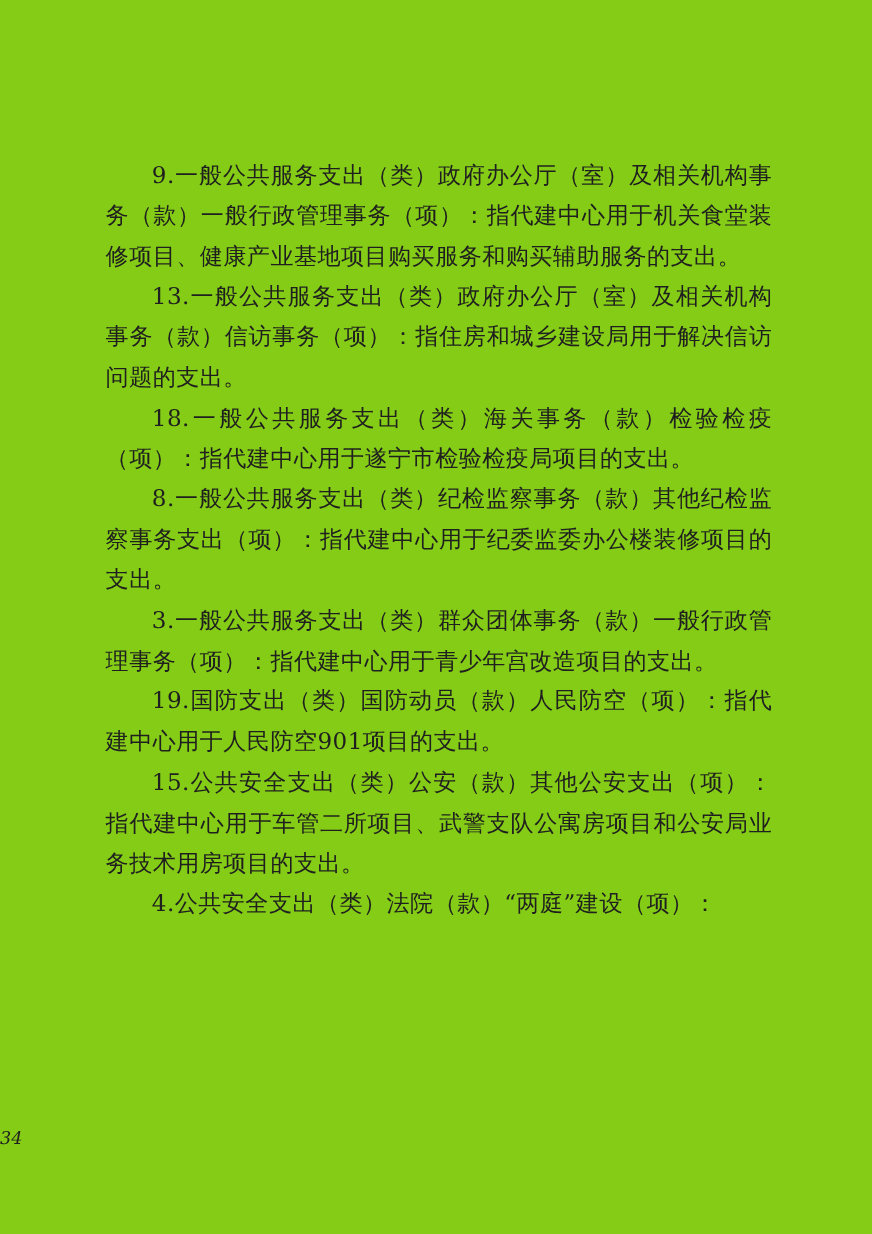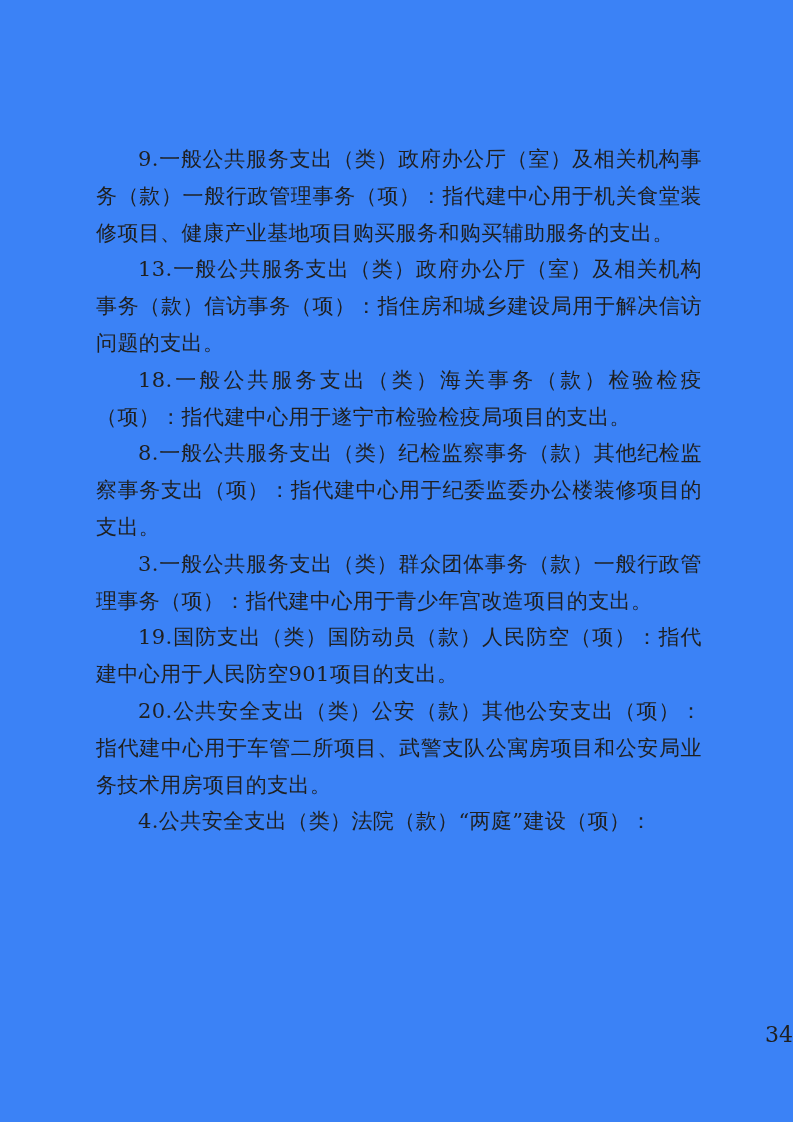--- a/index.html
+++ b/index.html
@@ -4,21 +4,21 @@
 <style>
   html, body {
     margin: 0;
     padding: 0;
     background: #ffffff;
   }
   .page {
     position: relative;
     width: 793px;
     height: 1122px;
-    background: #3b82f6;
+    background: #84cc16;
     overflow: hidden;
     font-family: "DejaVu Serif", "Liberation Serif", serif;
     color: #1f1f1f;
   }
   .body-text {
     position: absolute;
     left: 96px;
     top: 141px;
     width: 606px;
   }
@@ -31,35 +31,36 @@
     text-align: justify;
     text-justify: inter-character;
     text-indent: 2em;
     word-break: break-all;
   }
   .page-number {
     position: absolute;
     left: 0;
     right: 0;
     top: 1021px;
-    text-align: right;
-    font-size: 22px;
+    text-align: left;
+    font-size: 16px;
     line-height: 28px;
     color: #1f1f1f;
+    font-style: italic;
   }
 </style>
 </head>
 <body>
 
 <div class="page">
   <main class="body-text">
     <p>9.一般公共服务支出（类）政府办公厅（室）及相关机构事务（款）一般行政管理事务（项）：指代建中心用于机关食堂装修项目、健康产业基地项目购买服务和购买辅助服务的支出。</p>
     <p>13.一般公共服务支出（类）政府办公厅（室）及相关机构事务（款）信访事务（项）：指住房和城乡建设局用于解决信访问题的支出。</p>
     <p>18.一般公共服务支出（类）海关事务（款）检验检疫（项）：指代建中心用于遂宁市检验检疫局项目的支出。</p>
     <p>8.一般公共服务支出（类）纪检监察事务（款）其他纪检监察事务支出（项）：指代建中心用于纪委监委办公楼装修项目的支出。</p>
     <p>3.一般公共服务支出（类）群众团体事务（款）一般行政管理事务（项）：指代建中心用于青少年宫改造项目的支出。</p>
     <p>19.国防支出（类）国防动员（款）人民防空（项）：指代建中心用于人民防空901项目的支出。</p>
-    <p>20.公共安全支出（类）公安（款）其他公安支出（项）：指代建中心用于车管二所项目、武警支队公寓房项目和公安局业务技术用房项目的支出。</p>
+    <p>15.公共安全支出（类）公安（款）其他公安支出（项）：指代建中心用于车管二所项目、武警支队公寓房项目和公安局业务技术用房项目的支出。</p>
     <p>4.公共安全支出（类）法院（款）“两庭”建设（项）：</p>
   </main>
 
   <footer class="page-number">34</footer>
 </div>
 
 </body></html>

